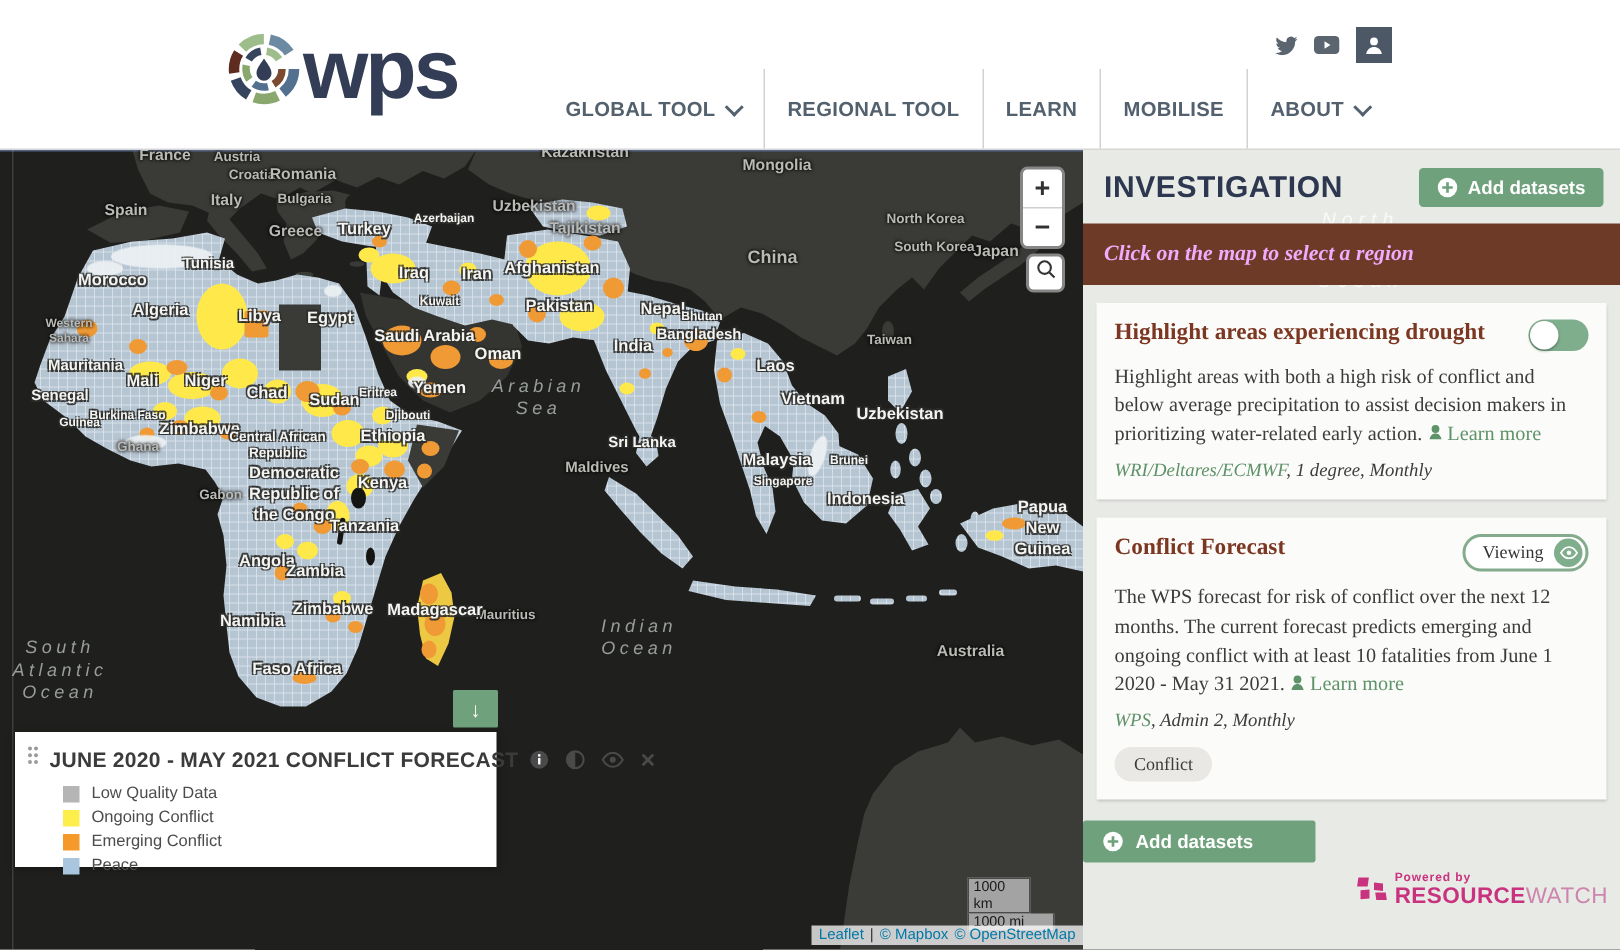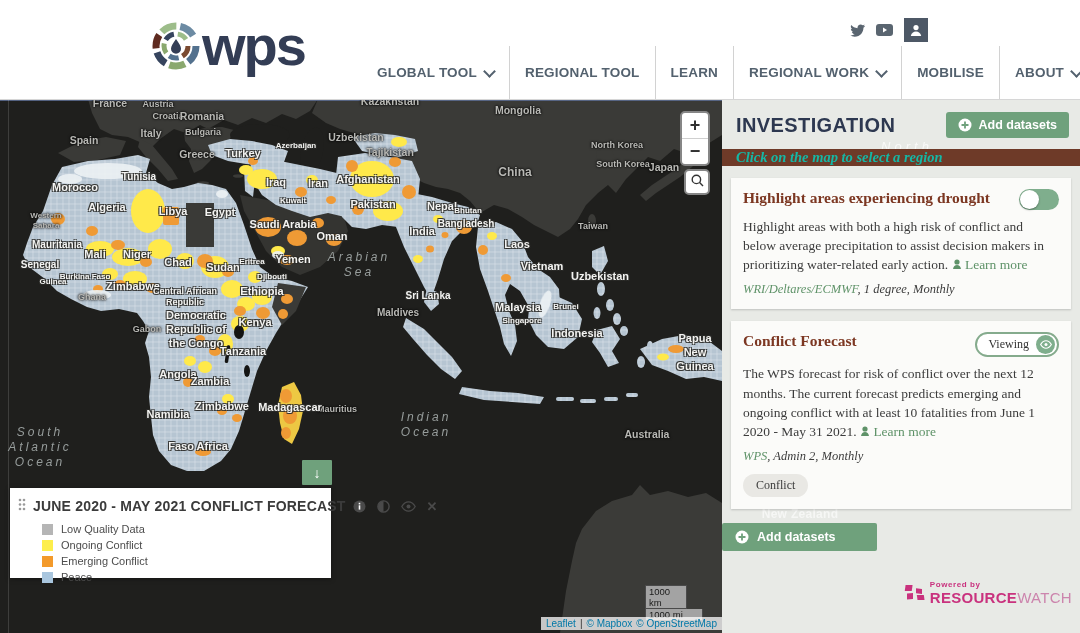--- a/index.html
+++ b/index.html
@@ -65,22 +65,22 @@
   .sidebar{position:absolute;left:722px;top:99px;width:358px;height:534px;background:#e8eae6;overflow:hidden;}
   .ghost{position:absolute;transform:translate(-50%,-50%);color:rgba(255,255,255,.75);font-style:italic;
          letter-spacing:4px;font-size:13px;pointer-events:none;white-space:nowrap;}
   .ghost-place{font-style:normal;font-weight:700;letter-spacing:.3px;color:rgba(255,255,255,.6);font-size:12px;}
   .sb-head{position:relative;display:flex;justify-content:space-between;align-items:center;
            padding:13px 11px 11px 14px;}
   .sb-title{margin:0;font-size:20px;font-weight:800;color:#2d3850;letter-spacing:.4px;}
   .btn-green{background:#6fa17c;color:#fff;border:none;border-radius:3px;font-weight:700;
              font-size:12.5px;padding:6px 12px;display:flex;align-items:center;gap:7px;cursor:pointer;
              font-family:"Liberation Sans",sans-serif;position:relative;}
-  .banner{background:#6e3a28;color:#14b8a6;font-family:"Liberation Serif",serif;font-style:italic;
-          font-weight:700;font-size:14.5px;padding:0 14px;position:relative;}
+  .banner{background:#6e3a28;color:#f0abfc;font-family:"Liberation Serif",serif;font-style:italic;
+          font-weight:700;font-size:14.5px;padding:12px 14px;position:relative;}
   .card{background:#fbfbf9;margin:12px 9px 0 9px;padding:11px 12px 12px;position:relative;
         box-shadow:0 1px 2px rgba(0,0,0,.18);}
   .card-top{display:flex;justify-content:space-between;align-items:flex-start;margin-bottom:7px;gap:8px;}
   .card-title{margin:0;font-family:"Liberation Serif",serif;font-size:15.5px;font-weight:700;color:#7c3722;}
   .toggle{width:40px;height:21px;border-radius:11px;background:#7fae8d;position:relative;cursor:pointer;flex-shrink:0;}
   .knob{position:absolute;left:1px;top:1px;width:19px;height:19px;border-radius:50%;background:#fff;
         box-shadow:0 1px 2px rgba(0,0,0,.35);}
   .card-desc{margin:0 0 8px;font-family:"Liberation Serif",serif;font-size:13.5px;line-height:1.42;color:#3c3c3c;}
   .learn{color:#5e9268;white-space:nowrap;cursor:pointer;}
   .card-src{margin:0;font-family:"Liberation Serif",serif;font-style:italic;font-size:12.5px;color:#3c3c3c;}
@@ -130,24 +130,20 @@
   <div class="nav">
     <div class="nav-item">
       <span>GLOBAL TOOL</span>
       <span class="chev"></span>
     </div>
     <div class="nav-item">
       <span>REGIONAL TOOL</span>
     </div>
     <div class="nav-item">
       <span>LEARN</span>
-    </div>
-    <div class="nav-item">
-      <span>REGIONAL WORK</span>
-      <span class="chev"></span>
     </div>
     <div class="nav-item">
       <span>MOBILISE</span>
     </div>
     <div class="nav-item">
       <span>ABOUT</span>
       <span class="chev"></span>
     </div>
   </div>
   <div class="social">

